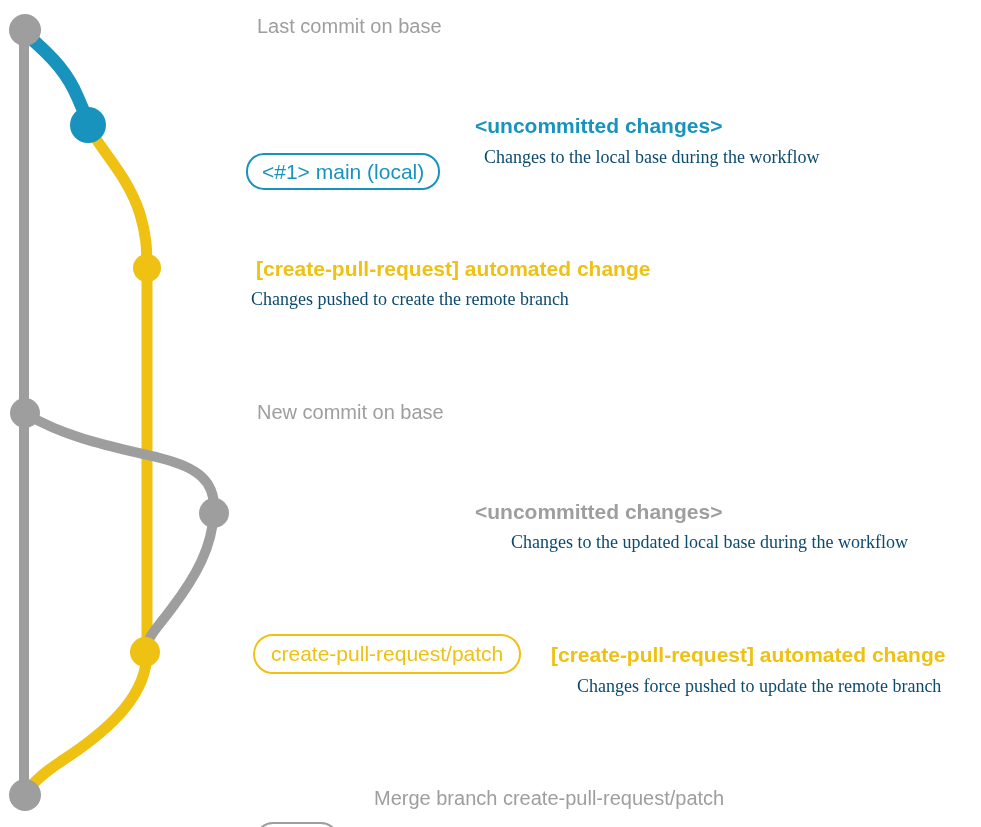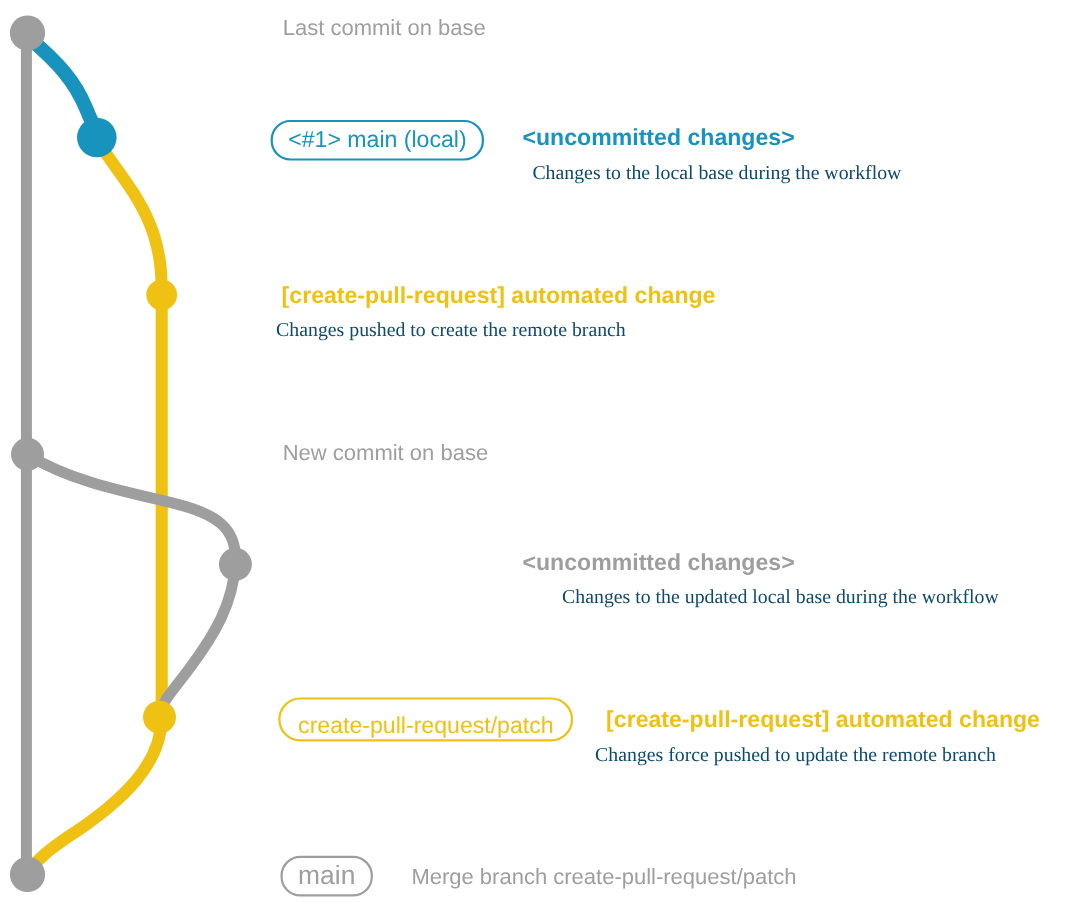--- a/index.html
+++ b/index.html
@@ -18,21 +18,21 @@
   .pill{
     position:absolute;
     border:2px solid #999;
     border-radius:18px;
     display:flex;align-items:center;justify-content:center;
     padding:0 14px;
     box-sizing:border-box;
     font-size:21px;
     background:#fff;
   }
-  .pill-h37{height:37px;}
+  .pill-h37{height:37px;margin-top:44px;}
   .pill-h40{height:40px;border-radius:20px;padding:0 16px;}
 </style>
 </head>
 <body>
 
 <div id="stage" style="background: rgb(255, 255, 255);">
 
   <svg id="graph-svg" width="981" height="827" viewBox="0 0 981 827">
 
     <path d="M 24 30 L 24 795" fill="none" stroke-width="10" stroke-linecap="round" style="stroke: rgb(158, 158, 158);"></path>
@@ -63,24 +63,24 @@
   <div class="lbl serif-cap" style="left:484px;top:146px;">Changes to the local base during the workflow</div>
 
   <div class="lbl sans21" style="left: 256px; top: 256px; color: rgb(238, 193, 19);">[create-pull-request] automated change</div>
   <div class="lbl serif-cap" style="left:251px;top:288px;">Changes pushed to create the remote branch</div>
 
   <div class="lbl sans20" style="left: 257px; top: 399px; color: rgb(158, 158, 158);">New commit on base</div>
 
   <div class="lbl sans21" style="left: 475px; top: 499px; color: rgb(158, 158, 158);">&lt;uncommitted changes&gt;</div>
   <div class="lbl serif-cap" style="left:487px;top:531px;margin-left:24px;">Changes to the updated local base during the workflow</div>
 
-  <div class="pill pill-h40" style="left: 253px; top: 634px; border-color: rgb(238, 193, 19); align-items: flex-end;">
+  <div class="pill pill-h40" style="left: 253px; top: 634px; border-color: rgb(238, 193, 19);">
     <span style="color: rgb(238, 193, 19);">create-pull-request/patch</span>
   </div>
   <div class="lbl sans21" style="left: 551px; top: 642px; color: rgb(238, 193, 19);">[create-pull-request] automated change</div>
-  <div class="lbl serif-cap" style="left:541px;top:675px;">Changes force pushed to update the remote branch</div>
+  <div class="lbl serif-cap" style="left:577px;top:675px;">Changes force pushed to update the remote branch</div>
 
   <div class="pill pill-h37" style="left: 255px; top: 778px; font-size: 24px; border-color: rgb(158, 158, 158);">
     <span style="color: rgb(158, 158, 158);">main</span>
   </div>
   <div class="lbl sans20" style="left: 337px; top: 785px; color: rgb(158, 158, 158); margin-left: 37px;">Merge branch create-pull-request/patch</div>
 
 </div>
 
 </body></html>

